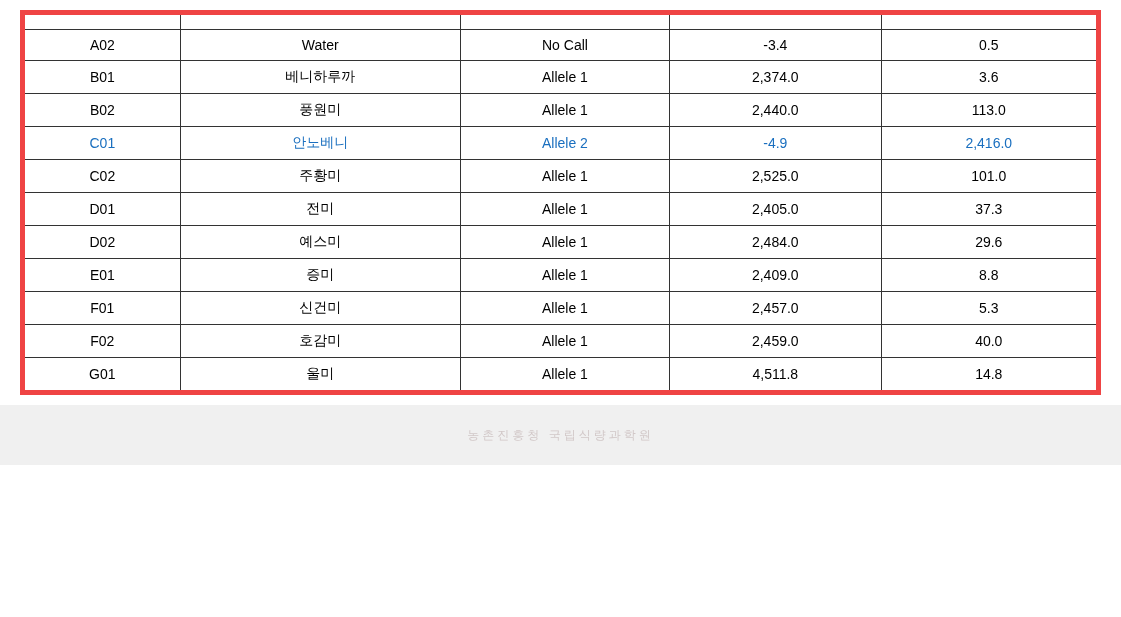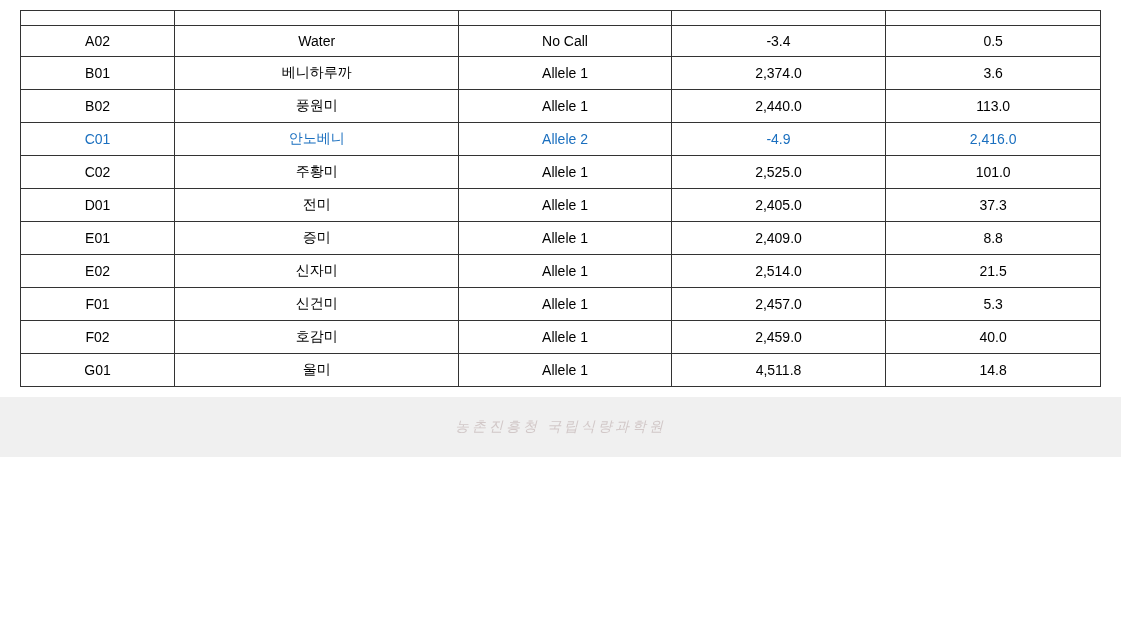--- a/index.html
+++ b/index.html
@@ -18,21 +18,21 @@
     }
 
     .table-container {
       width: 1121px;
       padding: 10px 20px;
     }
 
     table {
       width: 100%;
       border-collapse: collapse;
-      border: 1px solid #ef4444;
+      border: 5px solid #ef4444;
     }
 
     th, td {
       border: 1px solid #333;
       padding: 7px 12px;
       text-align: center;
     }
 
     th {
       background: #ffffff;
@@ -58,23 +58,22 @@
       background: #f0f0f0;
       display: flex;
       align-items: center;
       justify-content: center;
       position: relative;
       overflow: hidden;
     }
 
     .watermark {
       color: rgba(180,160,160,0.5);
-      font-size: 14px;
+      font-size: 12px;
       letter-spacing: 3px;
-      font-style: italic;
     }
   </style>
 </head>
 <body>
 
 <div class="table-container">
   <table>
     <thead>
       <tr>
         <th></th>
@@ -121,32 +120,32 @@
           <td class="numeric">101.0</td>
         </tr>
         <tr>
           <td>D01</td>
           <td>전미</td>
           <td>Allele  1</td>
           <td class="numeric">2,405.0</td>
           <td class="numeric">37.3</td>
         </tr>
         <tr>
+          <td>D02</td>
+          <td>예스미</td>
+          <td>Allele  1</td>
+          <td class="numeric">2,484.0</td>
+          <td class="numeric">29.6</td>
+        </tr>
+        <tr>
           <td>E01</td>
           <td>증미</td>
           <td>Allele  1</td>
           <td class="numeric">2,409.0</td>
           <td class="numeric">8.8</td>
-        </tr>
-        <tr>
-          <td>E02</td>
-          <td>신자미</td>
-          <td>Allele  1</td>
-          <td class="numeric">2,514.0</td>
-          <td class="numeric">21.5</td>
         </tr>
         <tr>
           <td>F01</td>
           <td>신건미</td>
           <td>Allele  1</td>
           <td class="numeric">2,457.0</td>
           <td class="numeric">5.3</td>
         </tr>
         <tr>
           <td>F02</td>

